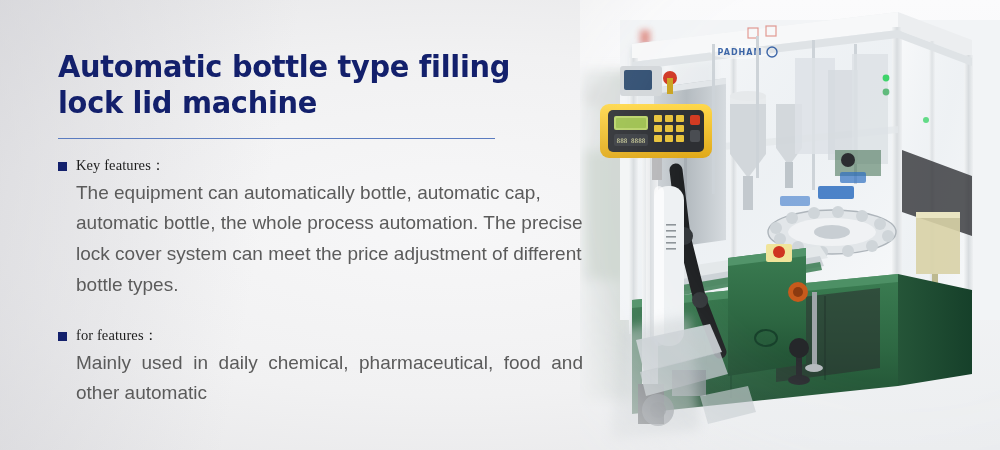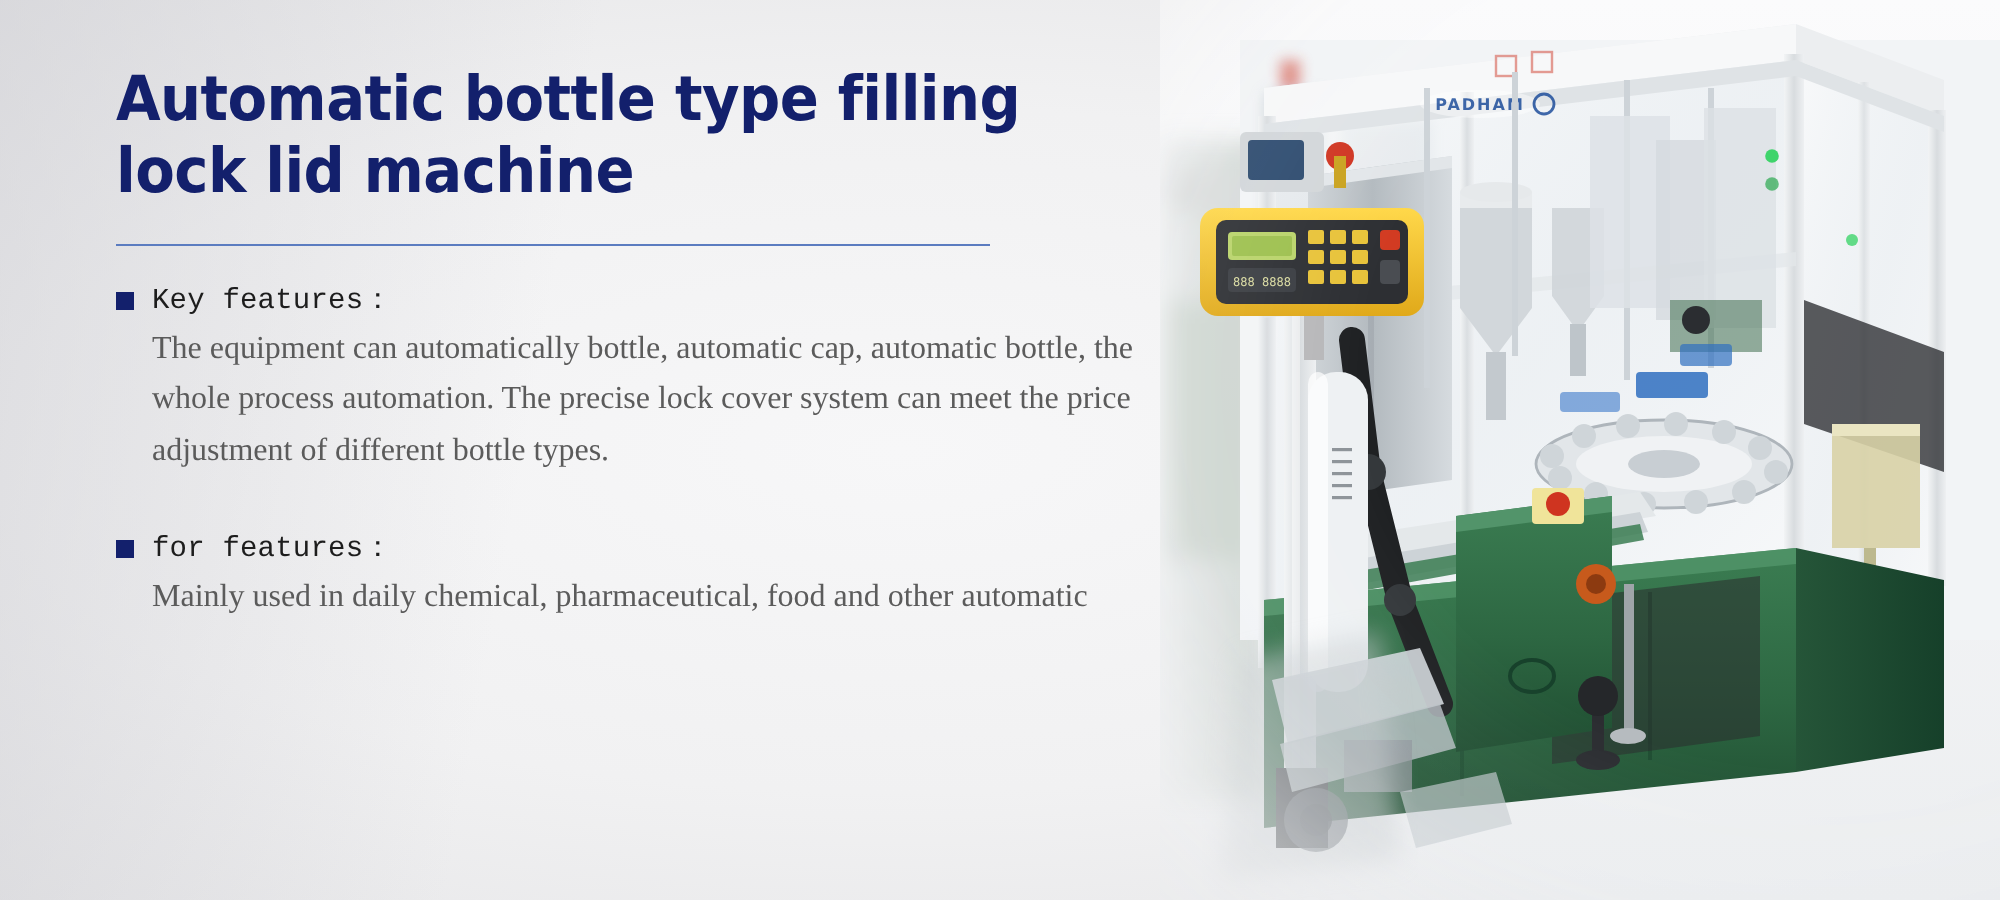--- a/index.html
+++ b/index.html
@@ -15,21 +15,21 @@
     background:
       radial-gradient(120% 100% at 45% 50%, #f7f7f8 0%, #f1f1f2 38%, #e4e4e6 72%, #d7d7da 100%);
   }
   .stage:after{
     content:""; position:absolute; inset:0;
     background:linear-gradient(100deg, rgba(205,205,210,.55) 0%, rgba(255,255,255,0) 28%, rgba(255,255,255,0) 72%, rgba(200,200,206,.45) 100%);
     pointer-events:none;
   }
 
   
-  .copy { position:absolute; left:58px; top:32px; width:560px; z-index:6; }
+  .copy { position:absolute; left:58px; top:48px; width:560px; z-index:6; }
 
   .title {
     color:#13206c;
     font-family:"DejaVu Sans", sans-serif;
     font-weight:bold;
     font-size:31px;
     line-height:1.17;
     letter-spacing:-.3px;
     width:470px;
     transform:scaleX(.93);
@@ -47,28 +47,28 @@
   .block.second{ margin-top:25px; }
 
   .head-row{ display:flex; align-items:center; gap:9px; }
   .bullet{
     width:9px; height:9px; background:#13206c;
     flex:0 0 auto; position:relative; top:1px;
   }
   .head-text{
     color:#1d1d1d;
     font-size:14.5px;
-    font-family:Liberation Mono, monospace;
+    font-family:Liberation Serif, serif;
     letter-spacing:.1px;
   }
 
   .para{
     color:#5b5b5b;
-    font-size:16px;
-    font-family:Liberation Serif, serif;
+    font-size:19px;
+    font-family:Liberation Sans, sans-serif;
     line-height:1.62;
     margin-top:3px;
     padding-left:18px;
     width:525px;
   }
   .para.justify{ text-align:justify; }
 
   
   .photo{
     position:absolute; right:0; top:0;

